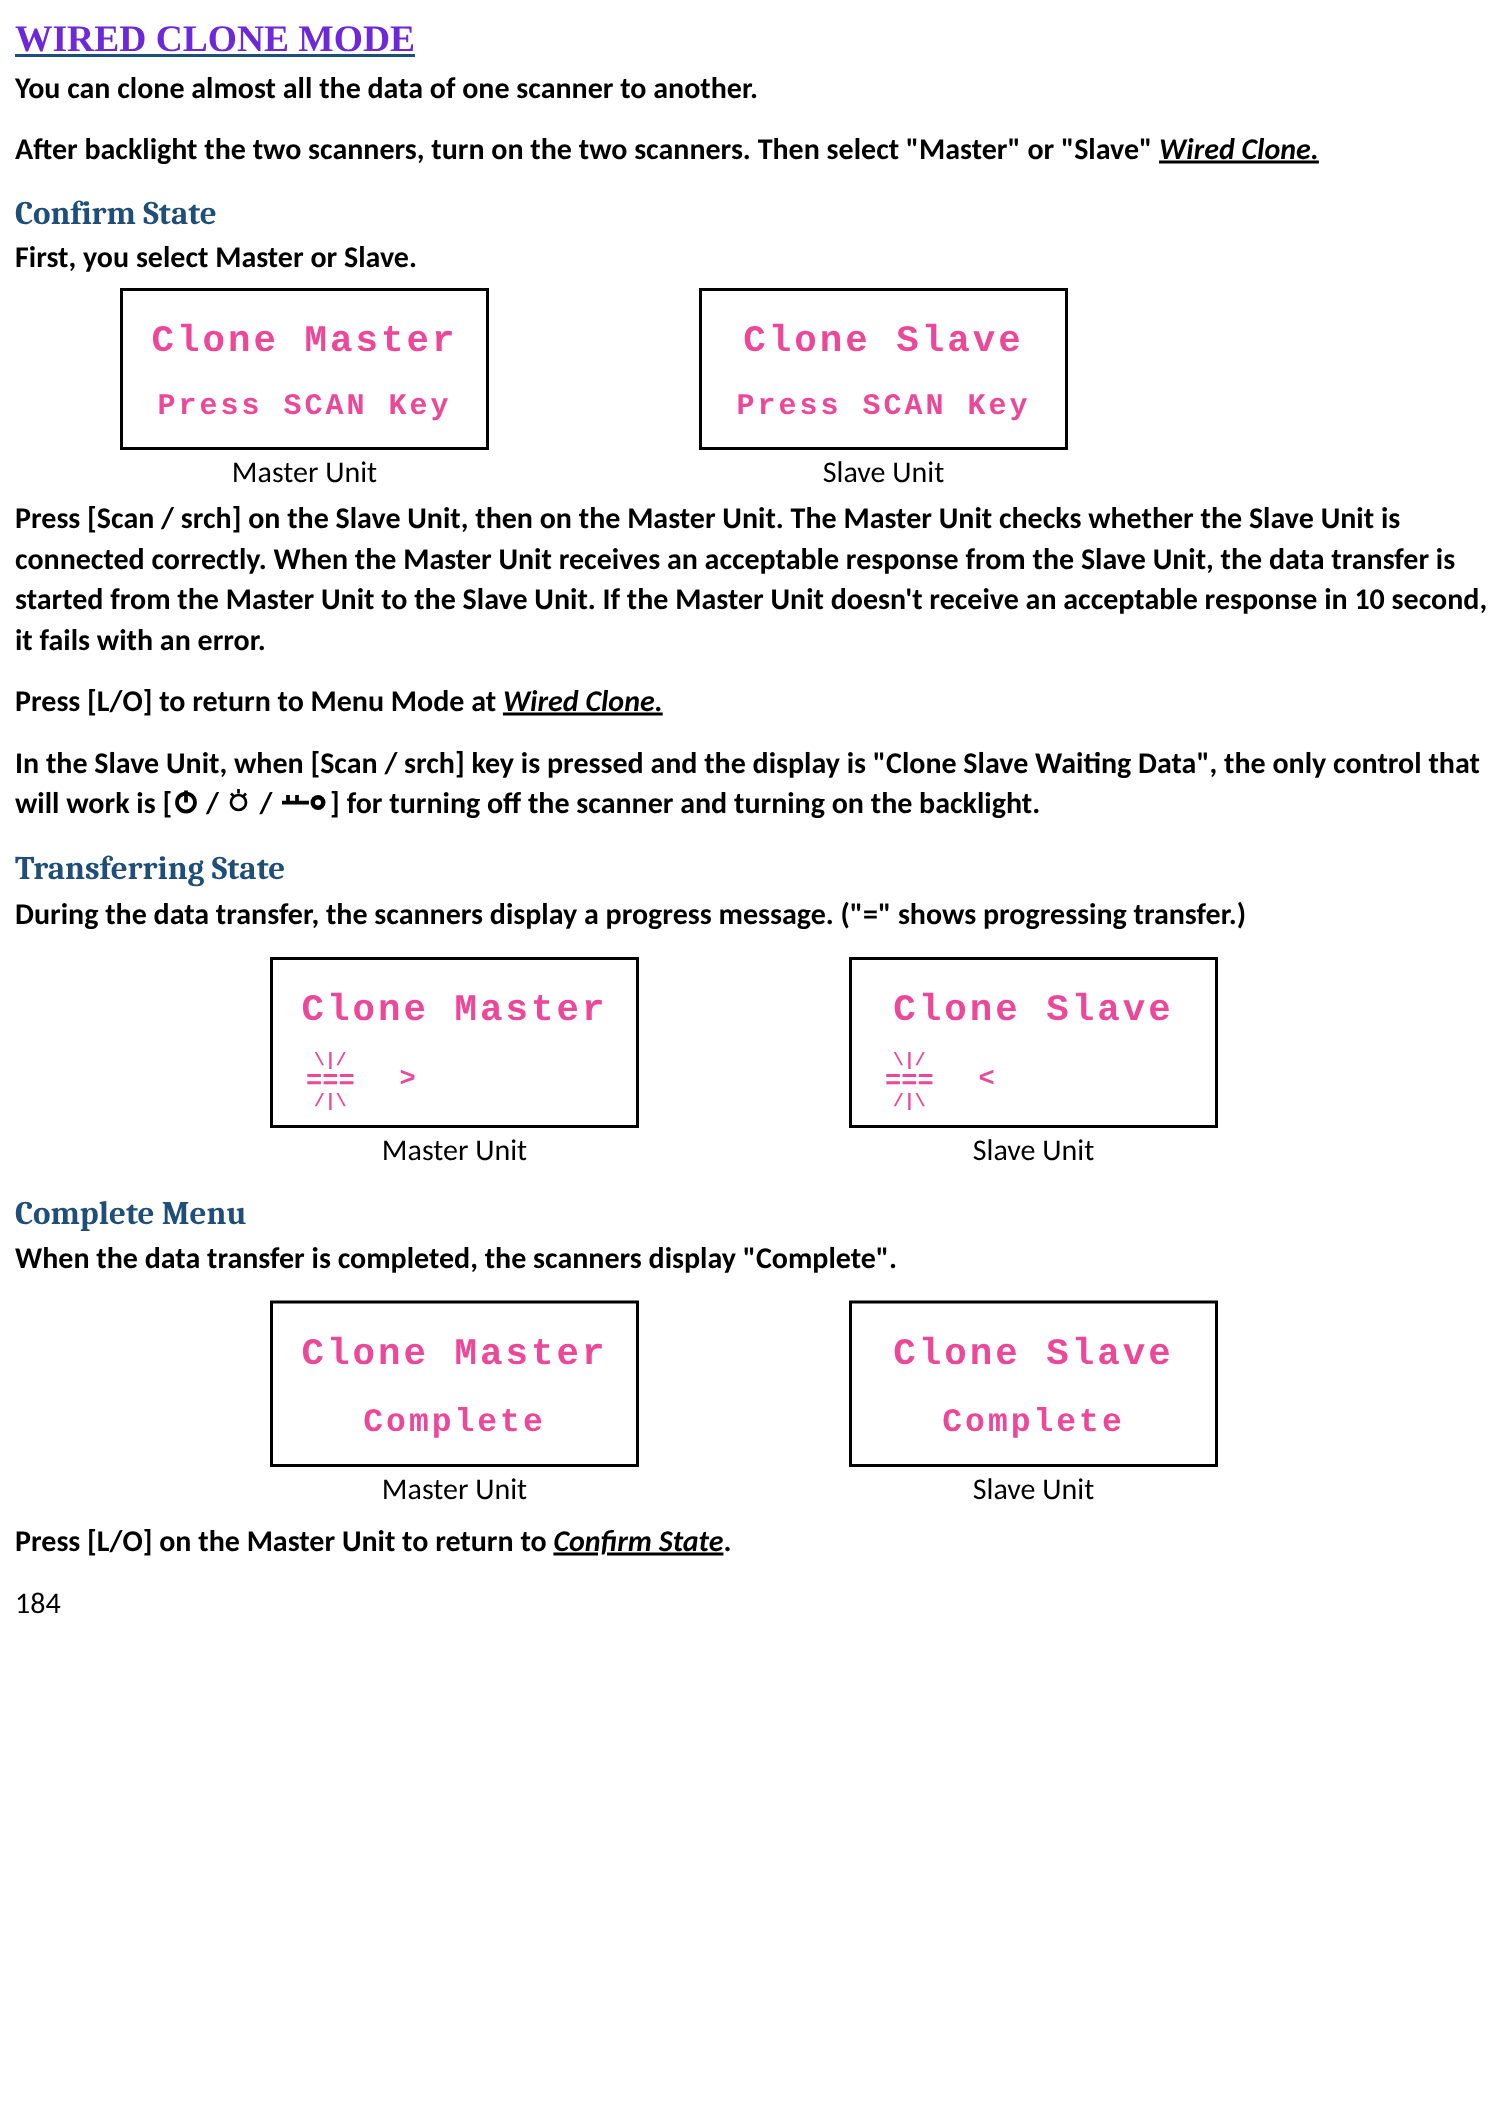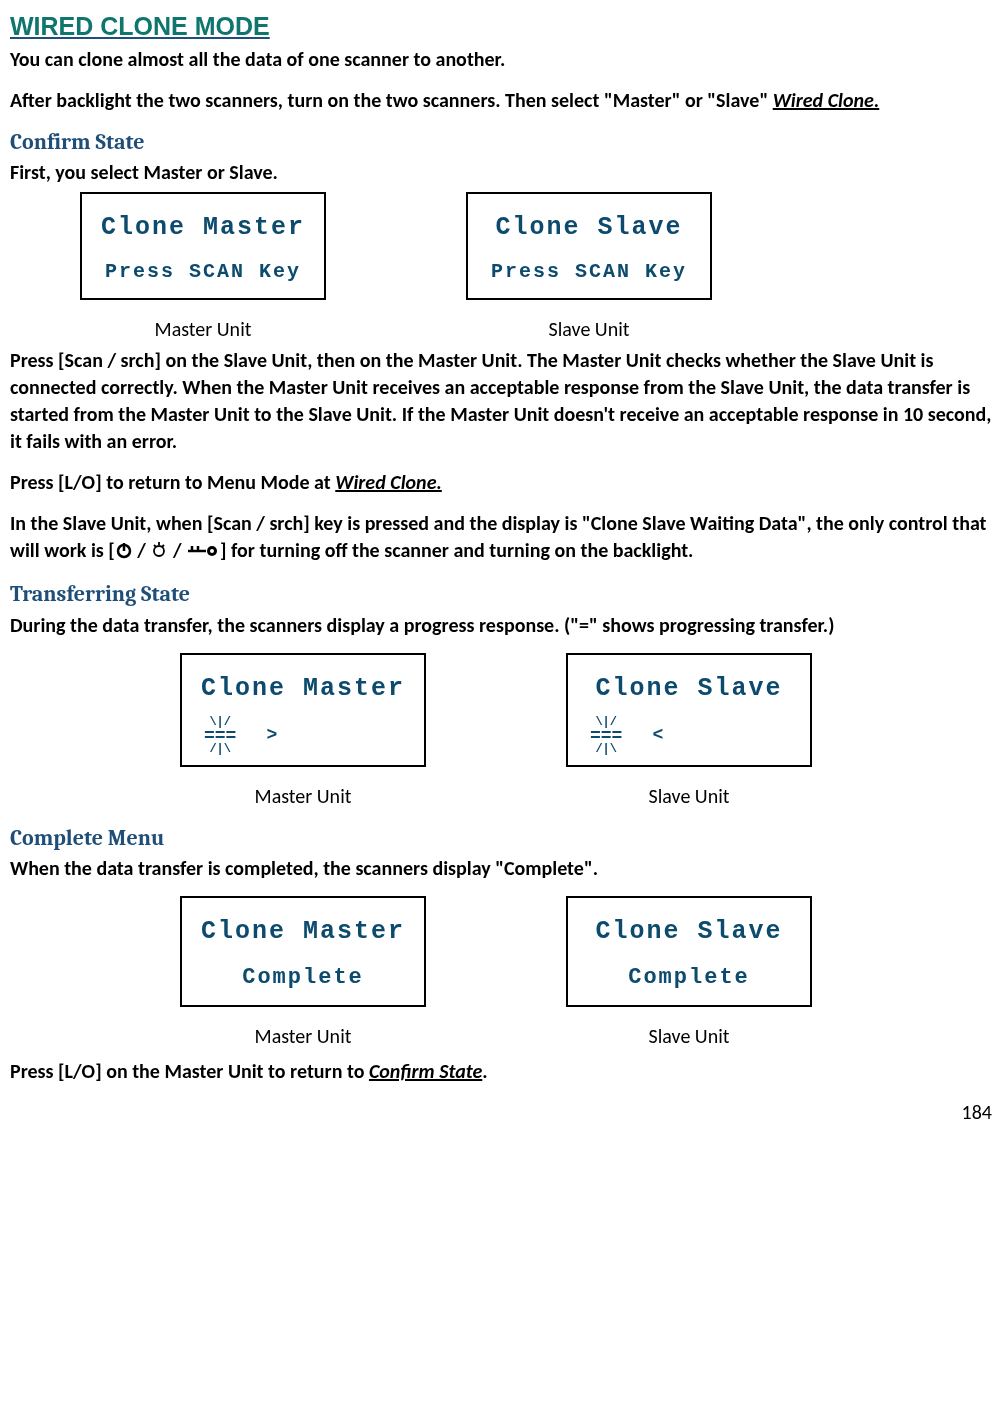--- a/index.html
+++ b/index.html
@@ -6,22 +6,22 @@
       font-family: Calibri, Arial, sans-serif;
       font-size: 20px;
       color: #000;
       background: #fff;
       margin: 0;
       padding: 10px;
       width: 982px;
       line-height: 1.35;
     }
     .title {
-      color: #0f766e;
-      font-family: Liberation Sans, sans-serif;
+      color: #6d28d9;
+      font-family: Liberation Serif, serif;
       font-size: 25px;
       font-weight: bold;
       text-decoration: underline;
       text-decoration-color: #1F4E79;
       margin-bottom: 2px;
     }
     .subtitle {
       color: #1F4E79;
       font-family: Cambria, Georgia, serif;
       font-size: 22px;
@@ -54,31 +54,31 @@
     .screen {
       border: 2px solid #000;
       padding: 14px 16px 10px 16px;
       width: 210px;
       text-align: center;
       font-family: 'Courier New', monospace;
       letter-spacing: 2px;
       font-size: 21px;
       line-height: 1.6;
       font-weight: bold;
-      color: #0c4a6e;
+      color: #ec4899;
     }
     .screen .line1 {
       font-size: 25px;
       margin-bottom: 8px;
     }
     .screen .line2 {
       font-size: 20px;
     }
     .screen-label {
-      margin-top: 16px;
+      margin-top: 2px;
       font-size: 20px;
     }
     .progress-row {
       display: flex;
       align-items: center;
       justify-content: flex-start;
       gap: 30px;
       padding-left: 6px;
     }
     .progress-icon {
@@ -96,21 +96,21 @@
     }
     .arrow {
       font-size: 18px;
       letter-spacing: 0;
     }
     .icon-inline {
       display: inline-block;
       vertical-align: middle;
     }
     .page-num {
-      text-align: right;
+      text-align: left;
       margin-top: 6px;
       font-size: 20px;
     }
     p { margin: 0; font-weight: bold; }
   </style>
 </head>
 <body>
 
 <div class="title">WIRED CLONE MODE</div>
 
@@ -158,21 +158,21 @@
       </svg></span><span> / </span><span class="icon-inline"><svg width="34" height="16" viewBox="0 0 34 16">
         <line x1="2" y1="8" x2="20" y2="8" stroke="#000" stroke-width="2.5"></line>
         <line x1="6" y1="8" x2="6" y2="3" stroke="#000" stroke-width="2.5"></line>
         <line x1="12" y1="8" x2="12" y2="3" stroke="#000" stroke-width="2.5"></line>
         <circle cx="26" cy="8" r="5" fill="#000"></circle>
         <circle cx="26" cy="8" r="2" fill="#fff"></circle>
       </svg></span><span>] for turning off the scanner and turning on the backlight.</span>
 </p>
 
 <div class="subtitle">Transferring State</div>
-<p class="para">During the data transfer, the scanners display a progress response. ("=" shows progressing transfer.)</p>
+<p class="para">During the data transfer, the scanners display a progress message. ("=" shows progressing transfer.)</p>
 
 <div class="displays indent2">
   <div class="display-unit">
     <div class="screen">
       <div class="line1">Clone Master</div>
       <div class="progress-row">
         <div class="progress-icon">
           <span>\|/</span>
           <span class="progress-bar">===</span>
           <span>/|\</span>

